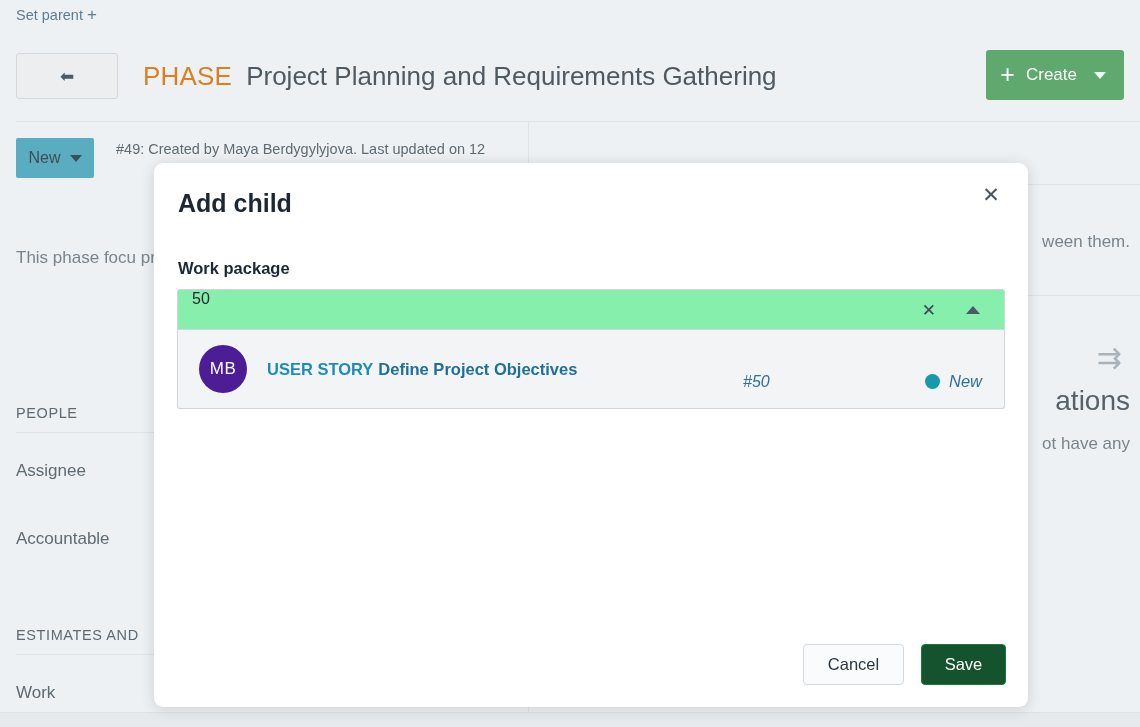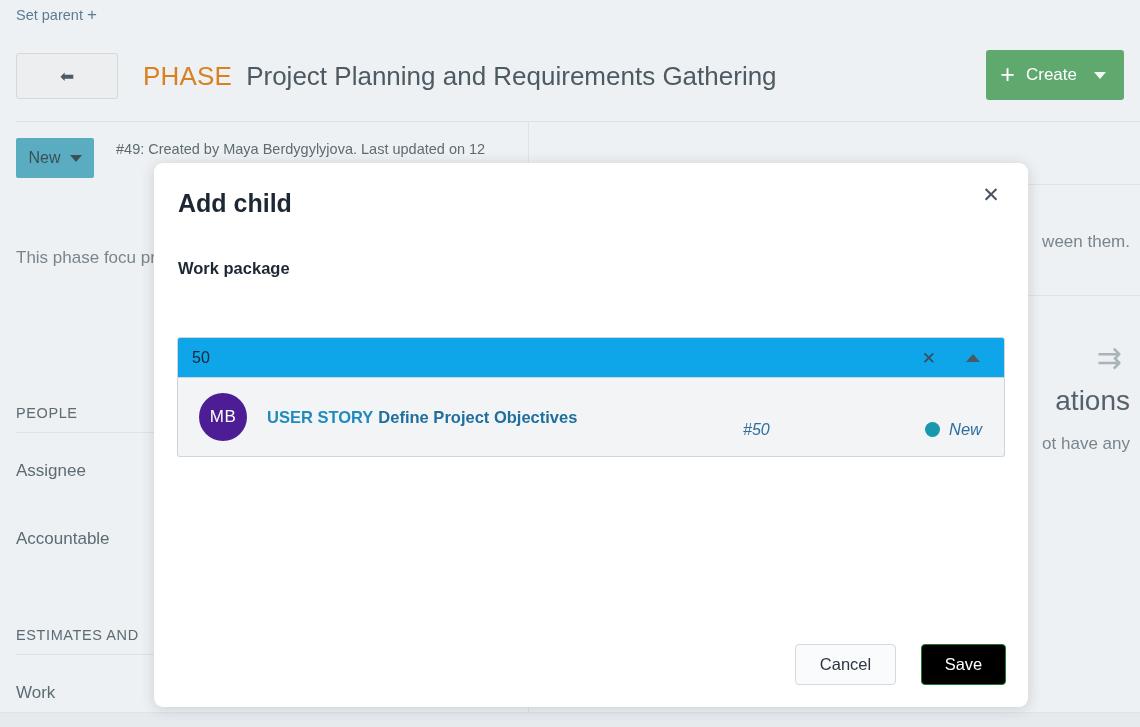--- a/index.html
+++ b/index.html
@@ -201,24 +201,24 @@
     position: absolute; left: 24px; top: 96px;
     font-size: 16.5px; font-weight: bold; color: #1c2733;
   }
   .autocomplete {
     position: absolute; left: 23px; top: 126px;
     width: 828px;
   }
   .ac-input {
     position: relative;
     height: 41px;
-    background: #0ea5e9;
+    background: #86efac;
     border: 1px solid #cfd6db;
     border-radius: 3px 3px 0 0;
-    display: flex; align-items: center; margin-top: 48px;
+    display: flex; 
   }
   .ac-value {
     padding-left: 14px;
     font-size: 16px; color: #1c2733;
   }
   .ac-clear {
     position: absolute; right: 62px; top: 50%; transform: translateY(-50%);
     font-size: 17px; color: #3d4a57; cursor: pointer; line-height: 1;
     background: none; border: none;
     font-family: "Liberation Sans", sans-serif;
@@ -277,34 +277,34 @@
   .status-dot {
     width: 15px; height: 15px; border-radius: 50%;
     background: #1798ad;
   }
   .status-name {
     font-size: 16.5px; color: #2f6f9f; font-style: italic;
   }
 
   .modal-actions {
     position: absolute; right: 22px; bottom: 22px;
-    display: flex; align-items: center; gap: 25px;
+    display: flex; align-items: center; gap: 17px;
   }
   .btn-cancel {
     width: 101px; height: 41px;
     background: #fafbfc;
     border: 1px solid #d4dade;
     border-radius: 4px;
     color: #2c3742; font-size: 16.5px;
     cursor: pointer;
     font-family: "Liberation Sans", sans-serif;
   }
   .btn-save {
     width: 85px; height: 41px;
-    background: #000000;
+    background: #14532d;
     border: 1px solid #1a7a33;
     border-radius: 4px;
     color: #ffffff; font-size: 16.5px;
     cursor: pointer;
     font-family: "Liberation Sans", sans-serif;
   }
 </style>
 </head>
 <body>
 

